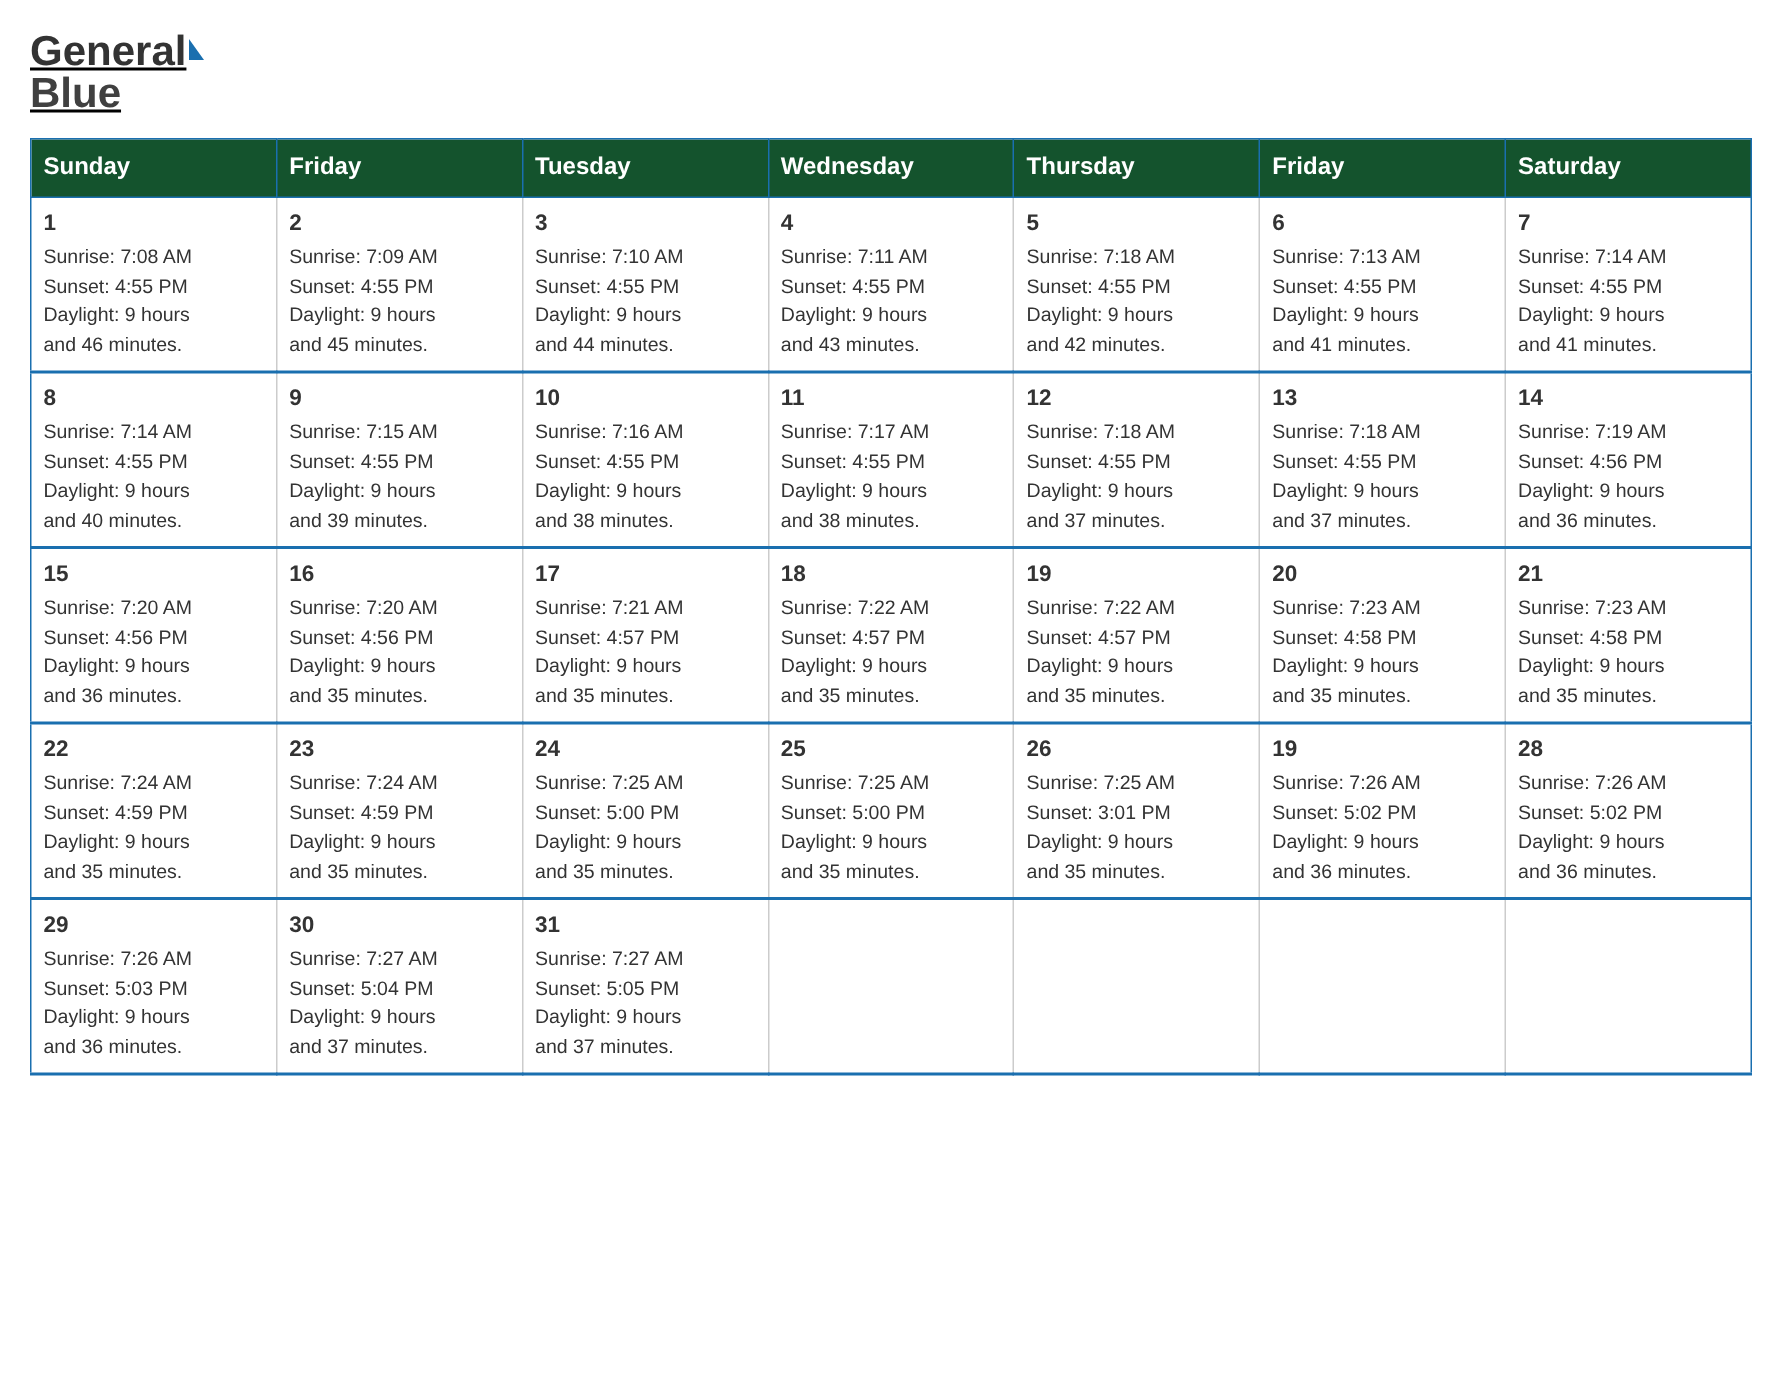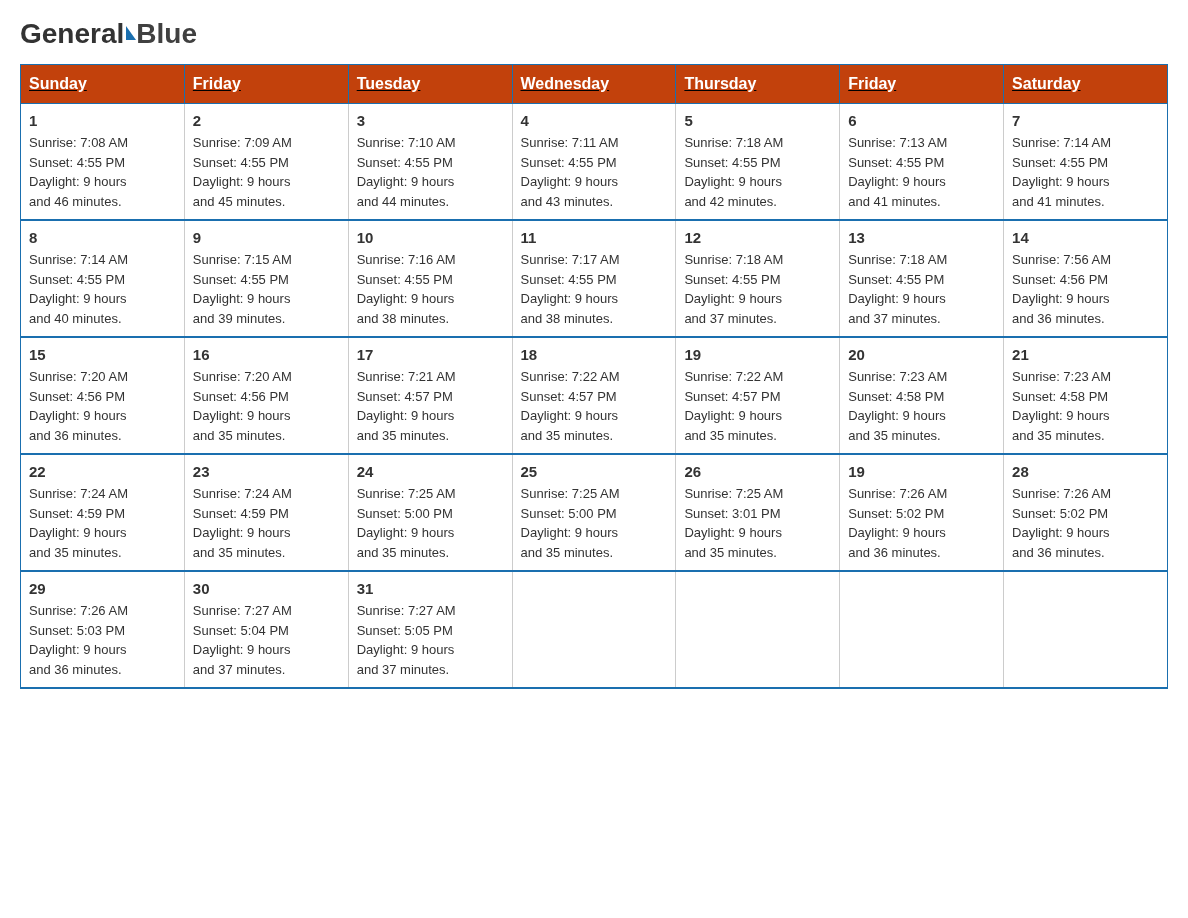--- a/index.html
+++ b/index.html
@@ -11,22 +11,23 @@
       min-height: 918px;
     }
     .header-area {
       display: flex;
       justify-content: space-between;
       align-items: flex-start;
       margin-bottom: 16px;
     }
     .logo {
       display: flex;
-      flex-direction: row;
+      flex-direction: column;
       align-items: flex-start;
+      text-decoration: underline;
     }
     .logo-general {
       font-size: 28px;
       font-weight: bold;
       color: #333;
       line-height: 1;
     }
     .logo-blue {
       font-size: 28px;
       font-weight: bold;
@@ -56,22 +57,21 @@
       font-size: 20px;
       color: #555;
       margin-top: 4px;
     }
     table {
       width: 100%;
       border-collapse: collapse;
       table-layout: fixed;
     }
     thead tr {
-      background-color: #c2410c;
-      text-decoration: underline;
+      background-color: #14532d;
     }
     thead th {
       color: white;
       font-size: 16px;
       font-weight: bold;
       padding: 10px 8px;
       text-align: left;
       border: 1px solid #1a6faf;
     }
     tbody tr {
@@ -248,21 +248,21 @@
         <div class="day-info">
           <span>Sunrise: 7:18 AM</span><br>
           <span>Sunset: 4:55 PM</span><br>
           <span>Daylight: 9 hours</span><br>
           <span>and 37 minutes.</span>
         </div>
       </td>
         <td>
         <span class="day-num">14</span>
         <div class="day-info">
-          <span>Sunrise: 7:56 AM</span><br>
+          <span>Sunrise: 7:19 AM</span><br>
           <span>Sunset: 4:56 PM</span><br>
           <span>Daylight: 9 hours</span><br>
           <span>and 36 minutes.</span>
         </div>
       </td>
       </tr>
       <tr>
         <td>
         <span class="day-num">15</span>
         <div class="day-info">

